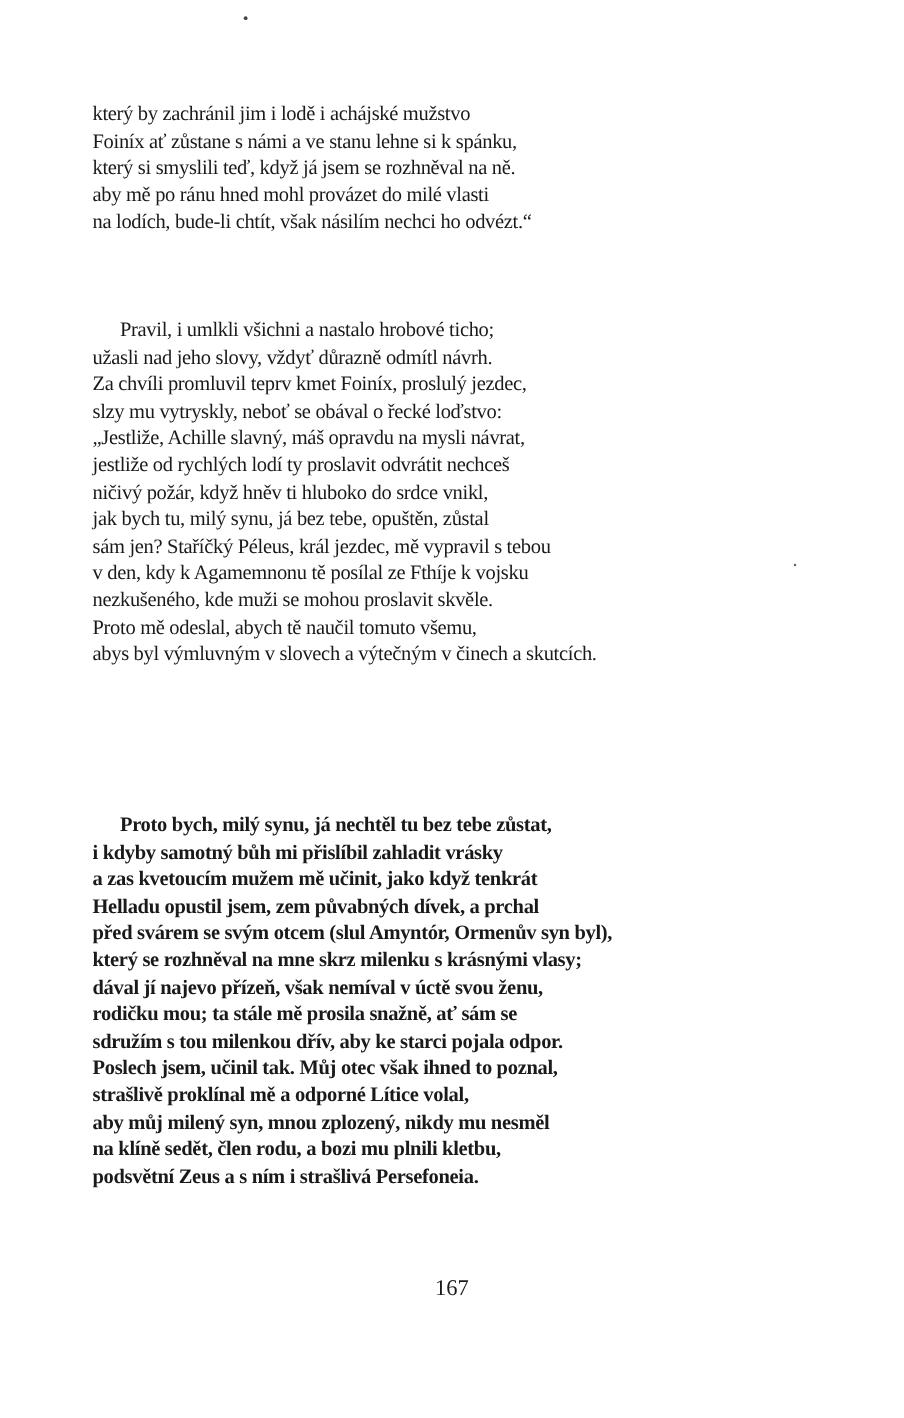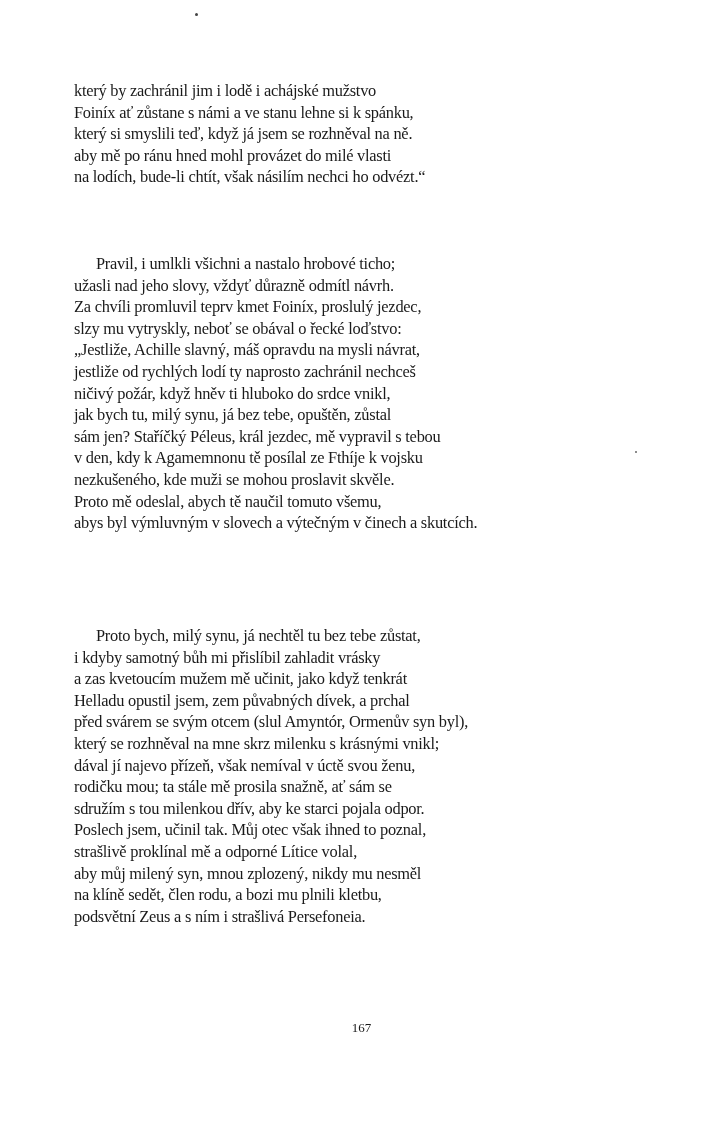--- a/index.html
+++ b/index.html
@@ -6,23 +6,23 @@
   body{width:723px;height:1134px;position:relative;overflow:hidden;
        font-family:"DejaVu Serif","Liberation Serif",serif;color:#1a1a1a;}
   .speck{position:absolute;left:195px;top:13px;width:3px;height:3px;background:#444;border-radius:50%;}
   .speck2{position:absolute;left:635px;top:451px;width:2px;height:2px;background:#666;border-radius:50%;}
   .stanza{position:absolute;left:56px;margin:18px;padding:0;}
   .line{display:block;height:21.6px;line-height:21.6px;font-size:16.4px;white-space:nowrap;
         letter-spacing:-0.25px;font-family:"Liberation Serif","DejaVu Serif",serif;}
   .indent{padding-left:22px;}
   #s1{top:62px;}
   #s2{top:235px;}
-  #s3{top:607px;}
+  #s3{top:631px;font-weight:bold;}
   .pagenum{position:absolute;top:1020px;left:0;width:723px;text-align:center;
-           font-size:13px;font-family:"Liberation Serif",serif;}
+           font-size:18px;font-family:"Liberation Serif",serif;}
 </style>
 </head>
 <body>
 
 <div class="speck"></div>
 <div class="speck2"></div>
 
 <div class="stanza" id="s1">
   <span class="line">který by zachránil jim i lodě i achájské mužstvo</span>
   <span class="line">Foiníx ať zůstane s námi a ve stanu lehne si k spánku,</span>
@@ -30,37 +30,37 @@
   <span class="line">aby mě po ránu hned mohl provázet do milé vlasti</span>
   <span class="line">na lodích, bude-li chtít, však násilím nechci ho odvézt.“</span>
 </div>
 
 <div class="stanza" id="s2">
   <span class="line indent">Pravil, i umlkli všichni a nastalo hrobové ticho;</span>
   <span class="line">užasli nad jeho slovy, vždyť důrazně odmítl návrh.</span>
   <span class="line">Za chvíli promluvil teprv kmet Foiníx, proslulý jezdec,</span>
   <span class="line">slzy mu vytryskly, neboť se obával o řecké loďstvo:</span>
   <span class="line">„Jestliže, Achille slavný, máš opravdu na mysli návrat,</span>
-  <span class="line">jestliže od rychlých lodí ty naprosto zachránil nechceš</span>
+  <span class="line">jestliže od rychlých lodí ty proslavit odvrátit nechceš</span>
   <span class="line">ničivý požár, když hněv ti hluboko do srdce vnikl,</span>
   <span class="line">jak bych tu, milý synu, já bez tebe, opuštěn, zůstal</span>
   <span class="line">sám jen? Staříčký Péleus, král jezdec, mě vypravil s tebou</span>
   <span class="line">v den, kdy k Agamemnonu tě posílal ze Fthíje k vojsku</span>
   <span class="line">nezkušeného, kde muži se mohou proslavit skvěle.</span>
   <span class="line">Proto mě odeslal, abych tě naučil tomuto všemu,</span>
   <span class="line">abys byl výmluvným v slovech a výtečným v činech a skutcích.</span>
 </div>
 
 <div class="stanza" id="s3">
   <span class="line indent">Proto bych, milý synu, já nechtěl tu bez tebe zůstat,</span>
   <span class="line">i kdyby samotný bůh mi přislíbil zahladit vrásky</span>
   <span class="line">a zas kvetoucím mužem mě učinit, jako když tenkrát</span>
   <span class="line">Helladu opustil jsem, zem půvabných dívek, a prchal</span>
   <span class="line">před svárem se svým otcem (slul Amyntór, Ormenův syn byl),</span>
-  <span class="line">který se rozhněval na mne skrz milenku s krásnými vnikl;</span>
+  <span class="line">který se rozhněval na mne skrz milenku s krásnými vlasy;</span>
   <span class="line">dával jí najevo přízeň, však nemíval v úctě svou ženu,</span>
   <span class="line">rodičku mou; ta stále mě prosila snažně, ať sám se</span>
   <span class="line">sdružím s tou milenkou dřív, aby ke starci pojala odpor.</span>
   <span class="line">Poslech jsem, učinil tak. Můj otec však ihned to poznal,</span>
   <span class="line">strašlivě proklínal mě a odporné Lítice volal,</span>
   <span class="line">aby můj milený syn, mnou zplozený, nikdy mu nesměl</span>
   <span class="line">na klíně sedět, člen rodu, a bozi mu plnili kletbu,</span>
   <span class="line">podsvětní Zeus a s ním i strašlivá Persefoneia.</span>
 </div>
 

